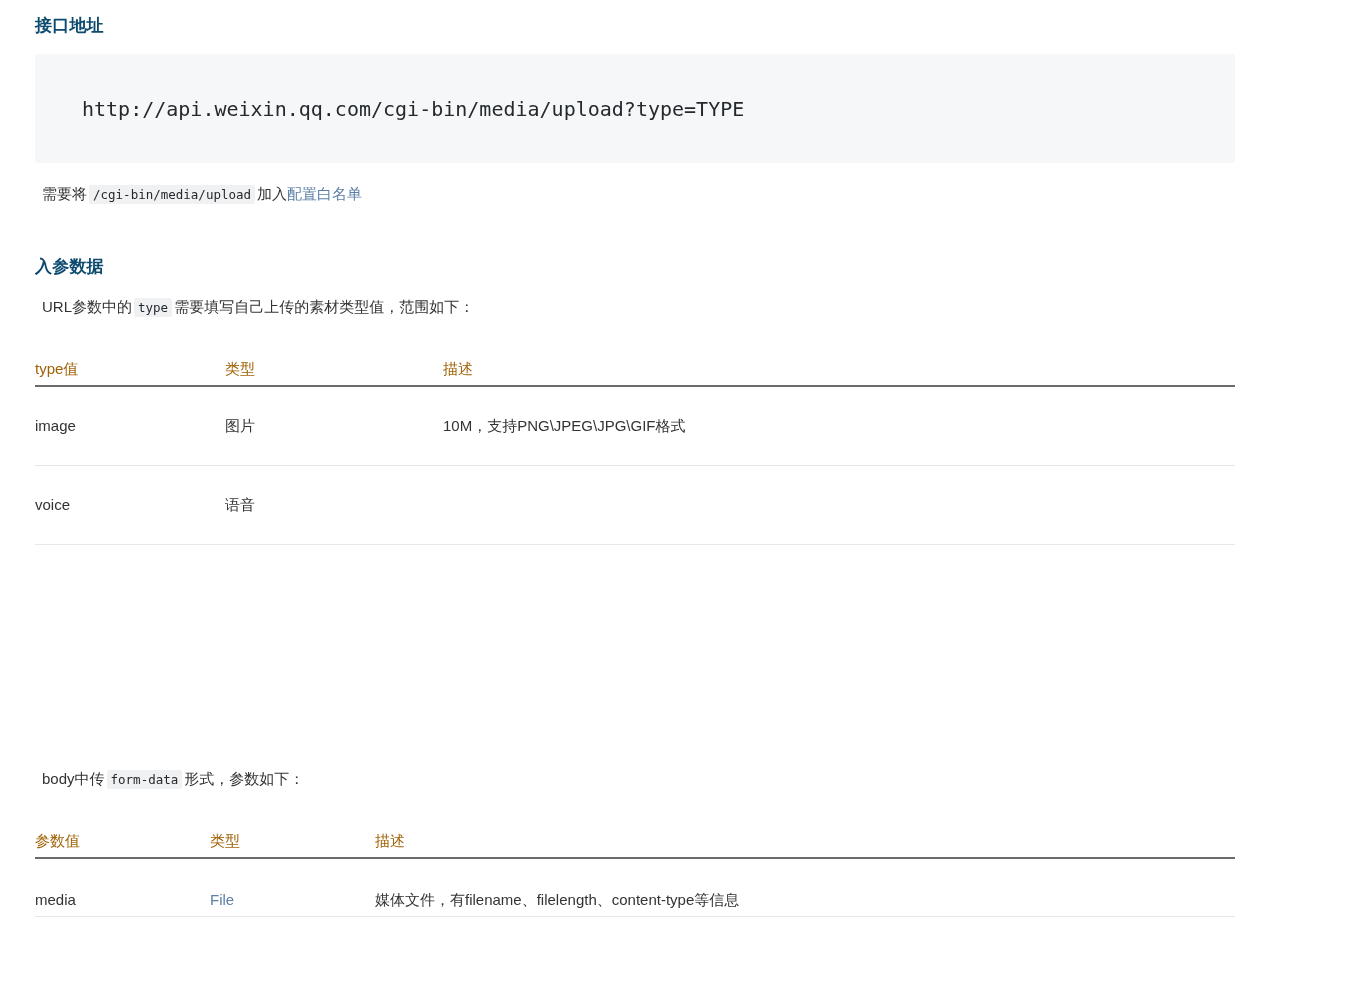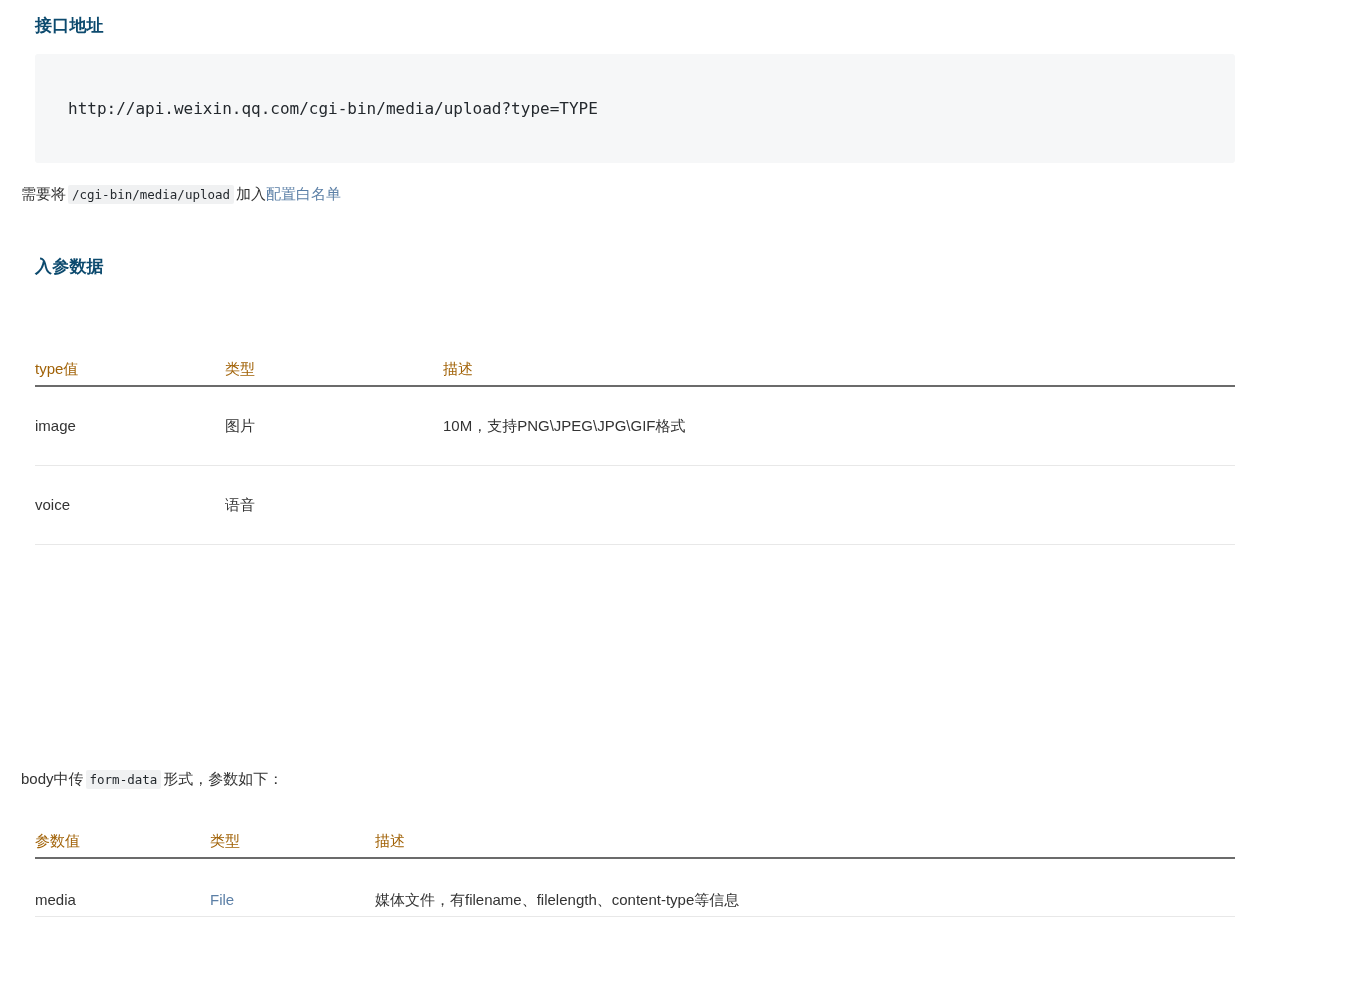--- a/index.html
+++ b/index.html
@@ -44,33 +44,33 @@
     left: 35px;
     top: 54px;
     width: 1200px;
     height: 109px;
     background: #f6f7f8;
     border-radius: 3px;
     box-sizing: border-box;
   }
   .code-block .code-text {
     position: absolute;
-    left: 33px;
+    left: 47px;
     top: 45px;
     font-family: "DejaVu Sans Mono", "Liberation Mono", monospace;
-    font-size: 16px;
+    font-size: 20px;
     line-height: 20px;
     color: #24292e;
     white-space: pre;
   }
 
   
   .para {
     position: absolute;
-    left: 21px;
+    left: 42px;
     font-size: 15px;
     line-height: 22px;
     color: #333333;
     white-space: nowrap;
     text-align: center;
   }
   #para-whitelist { top: 183px; }
   #para-urlparam  { top: 296px; }
   #para-body      { top: 768px; }
 
@@ -154,20 +154,23 @@
   <div class="code-block">
     <div class="code-text">http://api.weixin.qq.com/cgi-bin/media/upload?type=TYPE</div>
   </div>
 
   <div class="para" id="para-whitelist">
     <span>需要将</span><code class="inline">/cgi-bin/media/upload</code><span>加入</span><a class="link" href="#">配置白名单</a>
   </div>
 
   <div class="section-heading" id="heading-param">入参数据</div>
 
+  <div class="para" id="para-urlparam">
+    <span>URL参数中的</span><code class="inline">type</code><span>需要填写自己上传的素材类型值，范围如下：</span>
+  </div>
 
   <div class="doc-table" id="table-type">
     <div class="row head-row">
       <div class="cell col-0">type值</div>
       <div class="cell col-1">类型</div>
       <div class="cell col-2">描述</div>
     </div>
 
     <div class="row body-row">
       <div class="cell col-0">image</div>

